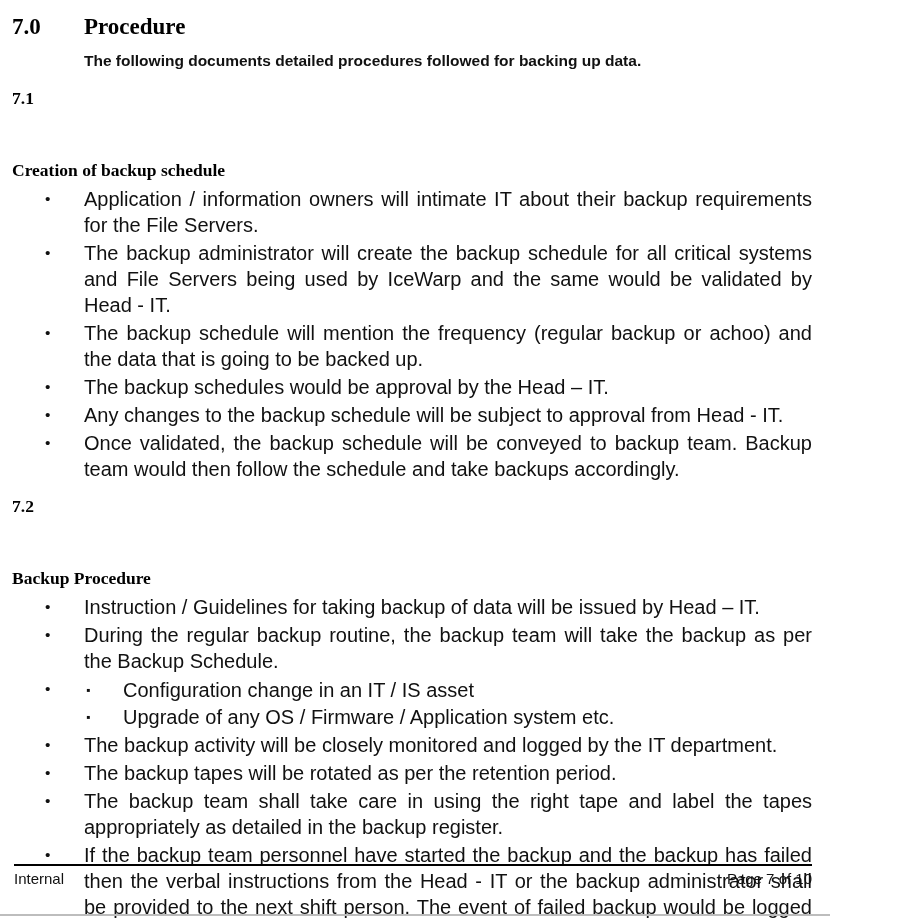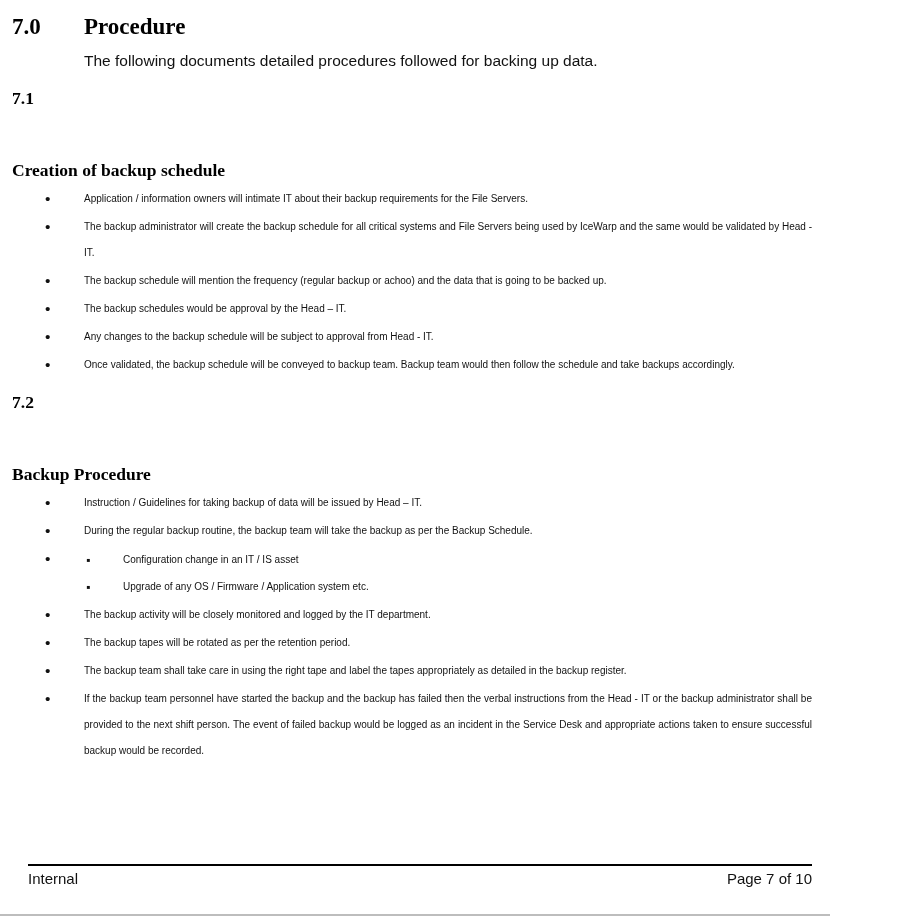--- a/index.html
+++ b/index.html
@@ -28,20 +28,21 @@
     font-size: 23px;
     line-height: 28px;
     color: #000000;
     margin-bottom: 7px;
   }
   .h1-num { width: 72px; flex: 0 0 72px; }
   .intro {
     margin: 0 0 11px 72px;
     font-size: 15.5px;
     line-height: 26px;
+    font-weight: bold;
   }
   
   .h2-row {
     display: flex;
     align-items: baseline;
     font-family: "Liberation Serif", serif;
     font-weight: bold;
     font-size: 17.5px;
     line-height: 24px;
     color: #000000;
@@ -58,41 +59,41 @@
     flex: 0 0 72px;
     width: 72px;
     box-sizing: border-box;
     padding-left: 33px;
     font-size: 15.5px;
     line-height: 26px;
   }
   .li-body { flex: 1; min-width: 0; }
   .li-text {
     margin: 0;
-    font-size: 10px;
+    font-size: 20px;
     line-height: 26px;
     text-align: justify;
   }
   .sub-li {
     display: flex;
     margin-top: 1px;
   }
   .sub-marker {
     flex: 0 0 39px;
     width: 39px;
     box-sizing: border-box;
     padding-left: 2px;
     font-size: 12px;
     line-height: 26px;
   }
   .sub-li .li-text { text-align: left; }
   
   .footer {
     position: absolute;
-    left: 28px;
+    left: 14px;
     right: 18px;
     top: 864px;
   }
   .footer-rule {
     border-top: 2px solid #000000;
     height: 0;
   }
   .footer-row {
     display: flex;
     justify-content: space-between;

